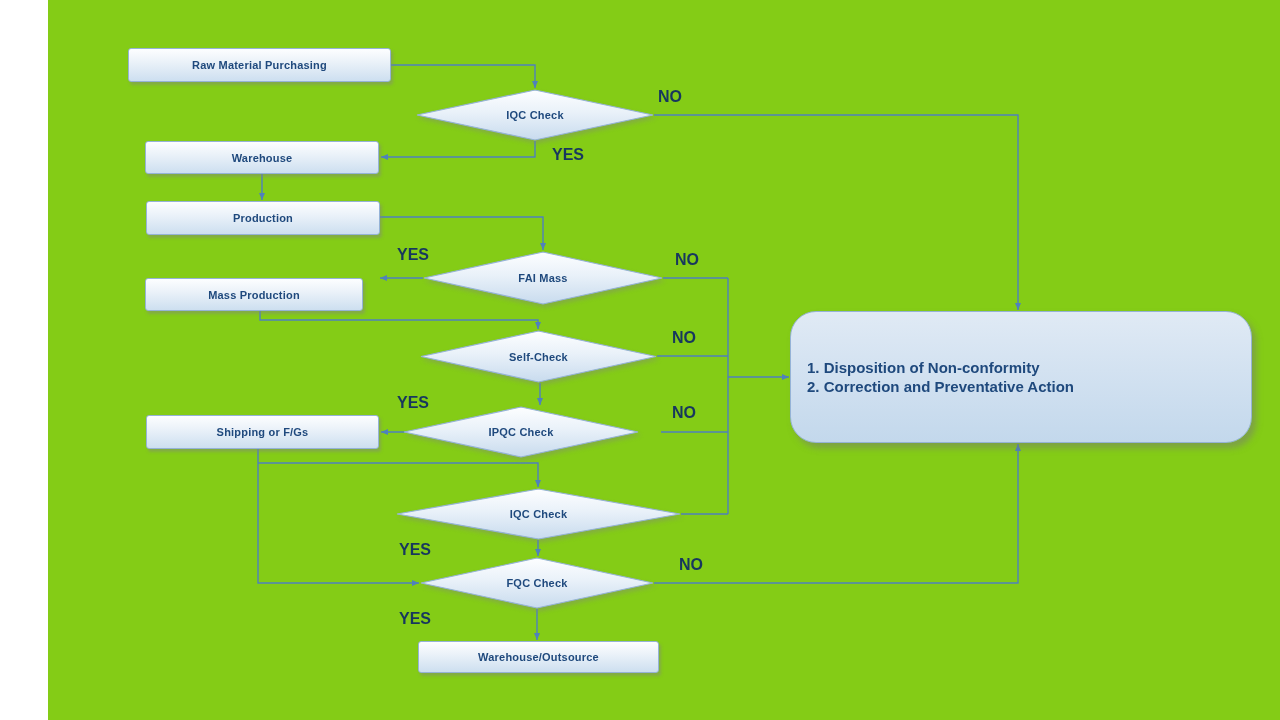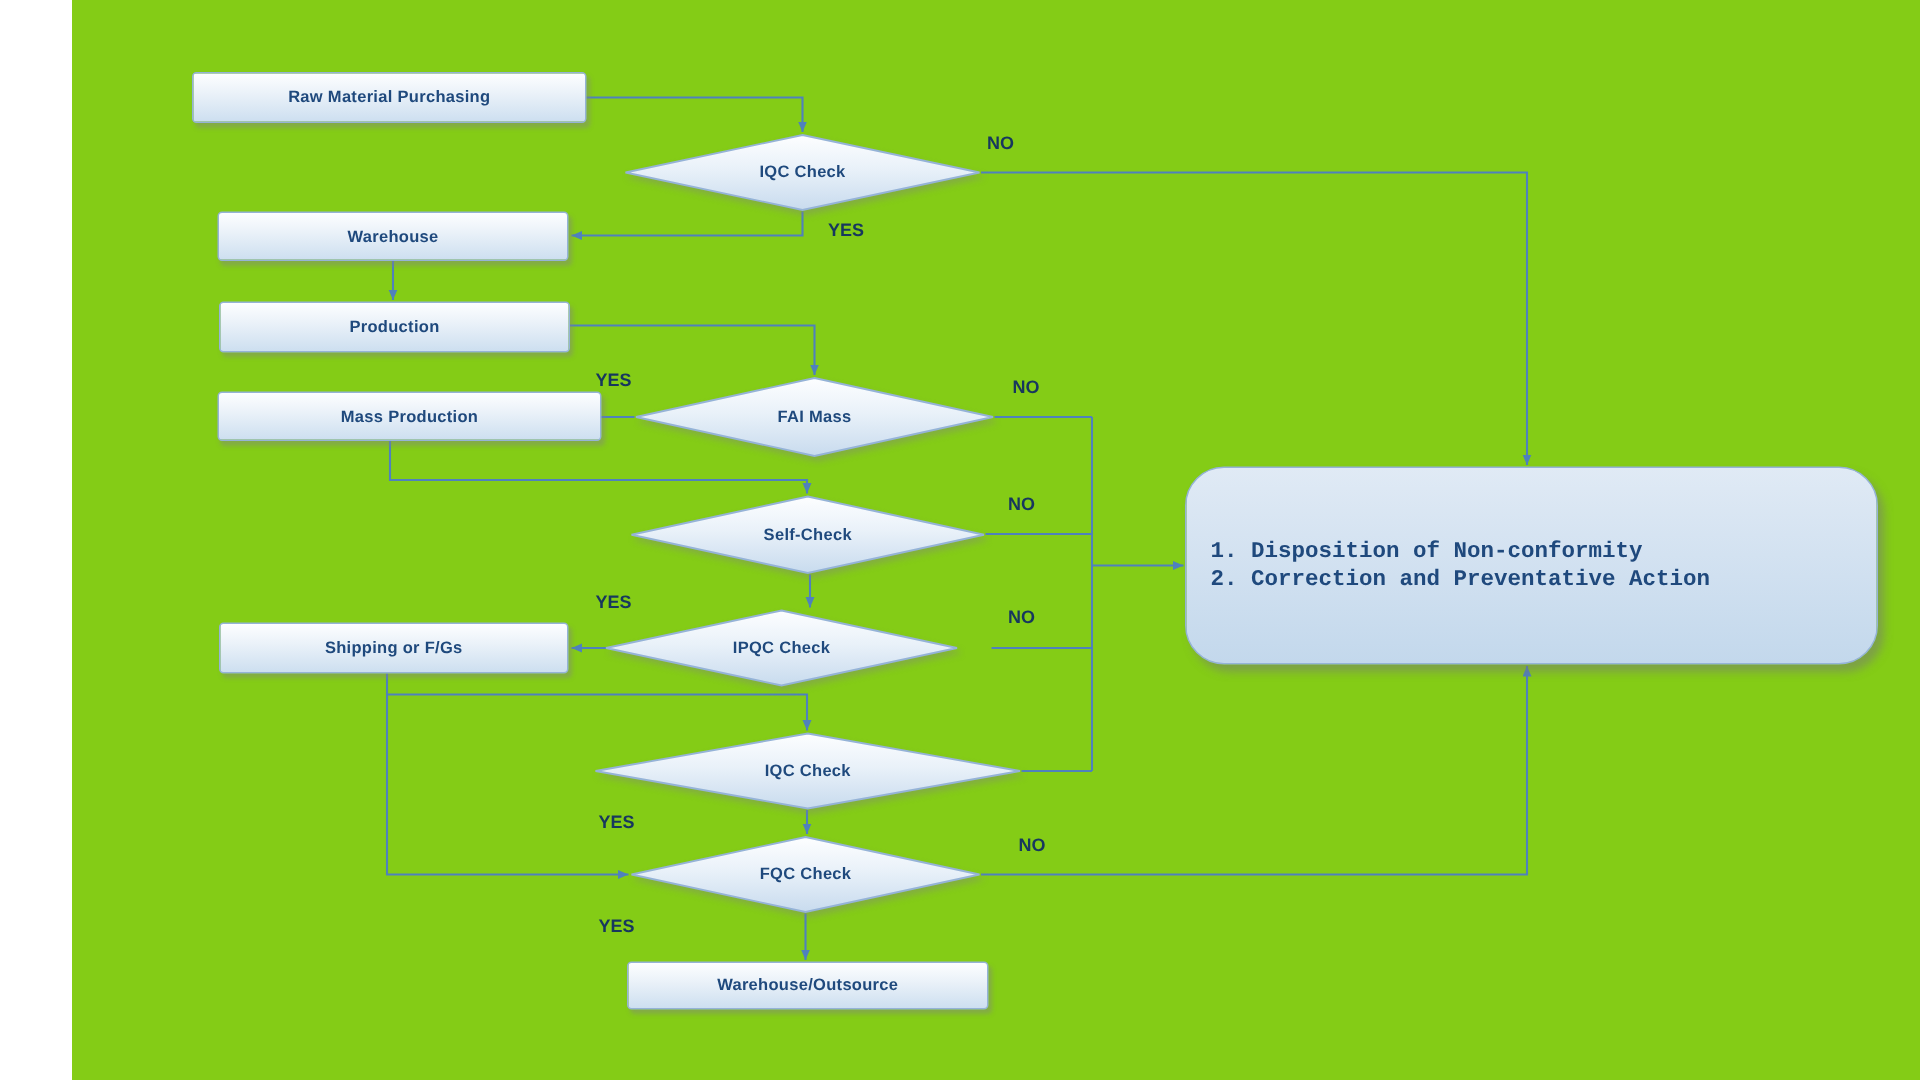--- a/index.html
+++ b/index.html
@@ -48,21 +48,21 @@
   }
   .diamond-node svg {
     position: absolute;
     left: 0; top: 0;
     filter: drop-shadow(2px 3px 2px rgba(130,130,130,0.4));
   }
   .diamond-node .node-label { position: relative; }
 
   .edge-label {
     position: absolute;
-    font-size: 12px;
+    font-size: 16px;
     font-weight: bold;
     color: #17375e;
     white-space: nowrap;
   }
 
   .big-box {
     position: absolute;
     left: 742px; top: 311px;
     width: 462px; height: 132px;
     border: 1px solid #95b3d7;
@@ -72,21 +72,20 @@
     display: flex;
     flex-direction: column;
     justify-content: center;
     padding-left: 16px;
     gap: 2px;
   }
   .big-box .big-line {
     font-size: 15px;
     font-weight: bold;
     color: #1f497d;
-    font-family: Liberation Mono, monospace;
   }
 </style>
 </head>
 <body>
 
 <div class="canvas">
 
   <svg class="connectors" width="1280" height="720">
     <defs>
       <linearGradient id="diamondGrad" x1="0" y1="0" x2="0" y2="1">
@@ -127,21 +126,21 @@
   </div>
 
   <div class="rect-node" style="left:97px;top:141px;width:234px;height:33px">
     <span class="node-label">Warehouse</span>
   </div>
 
   <div class="rect-node" style="left:98px;top:201px;width:234px;height:34px">
     <span class="node-label">Production</span>
   </div>
 
-  <div class="rect-node" style="left:97px;top:261px;width:256px;height:33px">
+  <div class="rect-node" style="left:97px;top:278px;width:218px;height:33px">
     <span class="node-label">Mass Production</span>
   </div>
 
   <div class="rect-node" style="left:98px;top:415px;width:233px;height:34px">
     <span class="node-label">Shipping or F/Gs</span>
   </div>
 
   <div class="rect-node" style="left:370px;top:641px;width:241px;height:32px">
     <span class="node-label">Warehouse/Outsource</span>
   </div>

